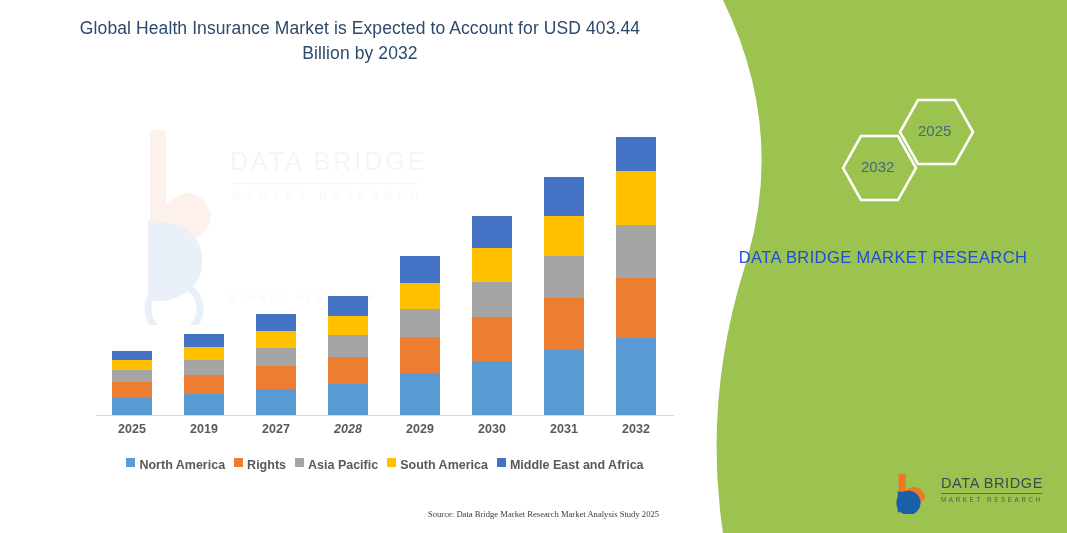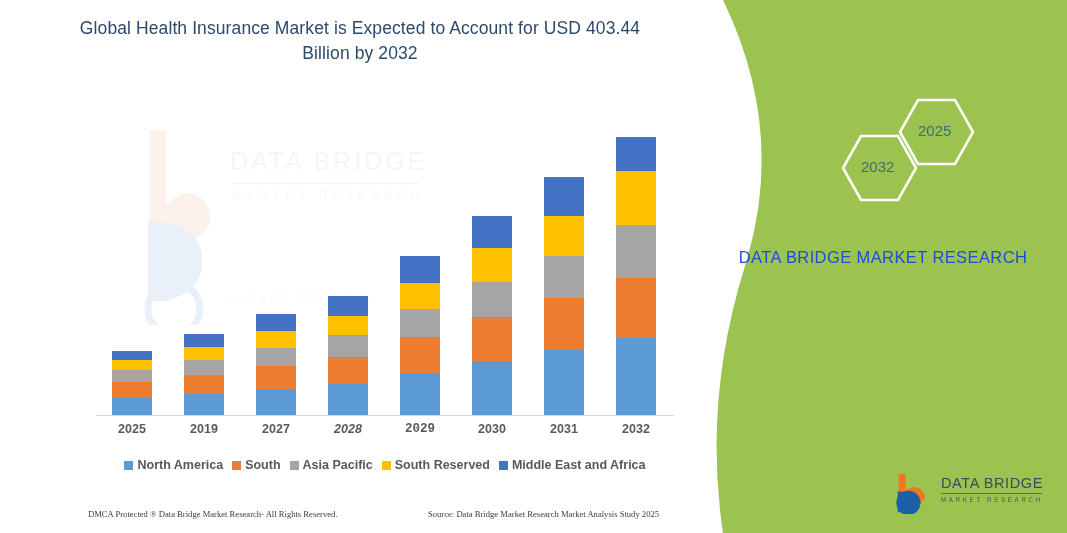--- a/index.html
+++ b/index.html
@@ -61,21 +61,21 @@
   .xtick{
     position:absolute;width:72px;text-align:center;
     font-size:12.5px;font-weight:bold;color:#595959;top:0;
   }
 
   
   #legend{
     position:absolute;left:96px;top:455px;width:578px;height:20px;
     display:flex;justify-content:center;align-items:center;gap:9px;
   }
-  .leg-item{display:flex;align-items:center;gap:4px;}
+  .leg-item{display:flex;align-items:flex-start;gap:4px;}
   .leg-swatch{width:9px;height:9px;display:block;}
   .leg-label{font-size:12.5px;font-weight:bold;color:#595959;white-space:nowrap;}
 
   
   #footer{
     position:absolute;left:88px;top:506px;width:600px;height:16px;
     display:flex;align-items:center;
   }
   .foot-txt{
     font-family:"Liberation Serif", serif;
@@ -195,50 +195,49 @@
           <div class="seg" style="height: 54.0103px; background: rgb(255, 192, 0);"></div>
           <div class="seg" style="height: 33.8861px; background: rgb(68, 114, 196);"></div>
         </div>
       </div>
     <div id="baseline"></div>
     <div id="xaxis">
         <div class="xtick" style="left: 0px;">2025</div>
         <div class="xtick" style="left: 72px;">2019</div>
         <div class="xtick" style="left: 144px;">2027</div>
         <div class="xtick" style="left: 216px; font-style: italic;">2028</div>
-        <div class="xtick" style="left: 288px; font-family: Liberation Mono, monospace;">2029</div>
+        <div class="xtick" style="left: 288px;">2029</div>
         <div class="xtick" style="left: 360px;">2030</div>
         <div class="xtick" style="left: 432px;">2031</div>
         <div class="xtick" style="left: 504px;">2032</div>
       </div>
     <div id="legend">
         <div class="leg-item">
           <span class="leg-swatch" style="background: rgb(91, 155, 213);"></span>
           <span class="leg-label">North America</span>
         </div>
         <div class="leg-item">
           <span class="leg-swatch" style="background: rgb(237, 125, 49);"></span>
-          <span class="leg-label">South</span>
+          <span class="leg-label">Rights</span>
         </div>
         <div class="leg-item">
           <span class="leg-swatch" style="background: rgb(165, 165, 165);"></span>
           <span class="leg-label">Asia Pacific</span>
         </div>
         <div class="leg-item">
           <span class="leg-swatch" style="background: rgb(255, 192, 0);"></span>
-          <span class="leg-label">South Reserved</span>
+          <span class="leg-label">South America</span>
         </div>
         <div class="leg-item">
           <span class="leg-swatch" style="background: rgb(68, 114, 196);"></span>
           <span class="leg-label">Middle East and Africa</span>
         </div>
       </div>
 
     <div id="footer">
-      <div class="foot-txt" id="foot-left">DMCA Protected ® Data Bridge Market Research-  All Rights Reserved.</div>
       <div class="foot-txt" id="foot-right">Source: Data Bridge Market Research  Market Analysis Study 2025</div>
     </div>
   </div>
 
   <div id="right-panel">
     <svg id="green-shape" viewBox="0 0 374 533" preserveAspectRatio="none">
       <path d="M30 0 L374 0 L374 533 L30 533 Q10 400 52 266 Q94 132 30 0 Z" fill="#9cc250"></path>
     </svg>
 
 

